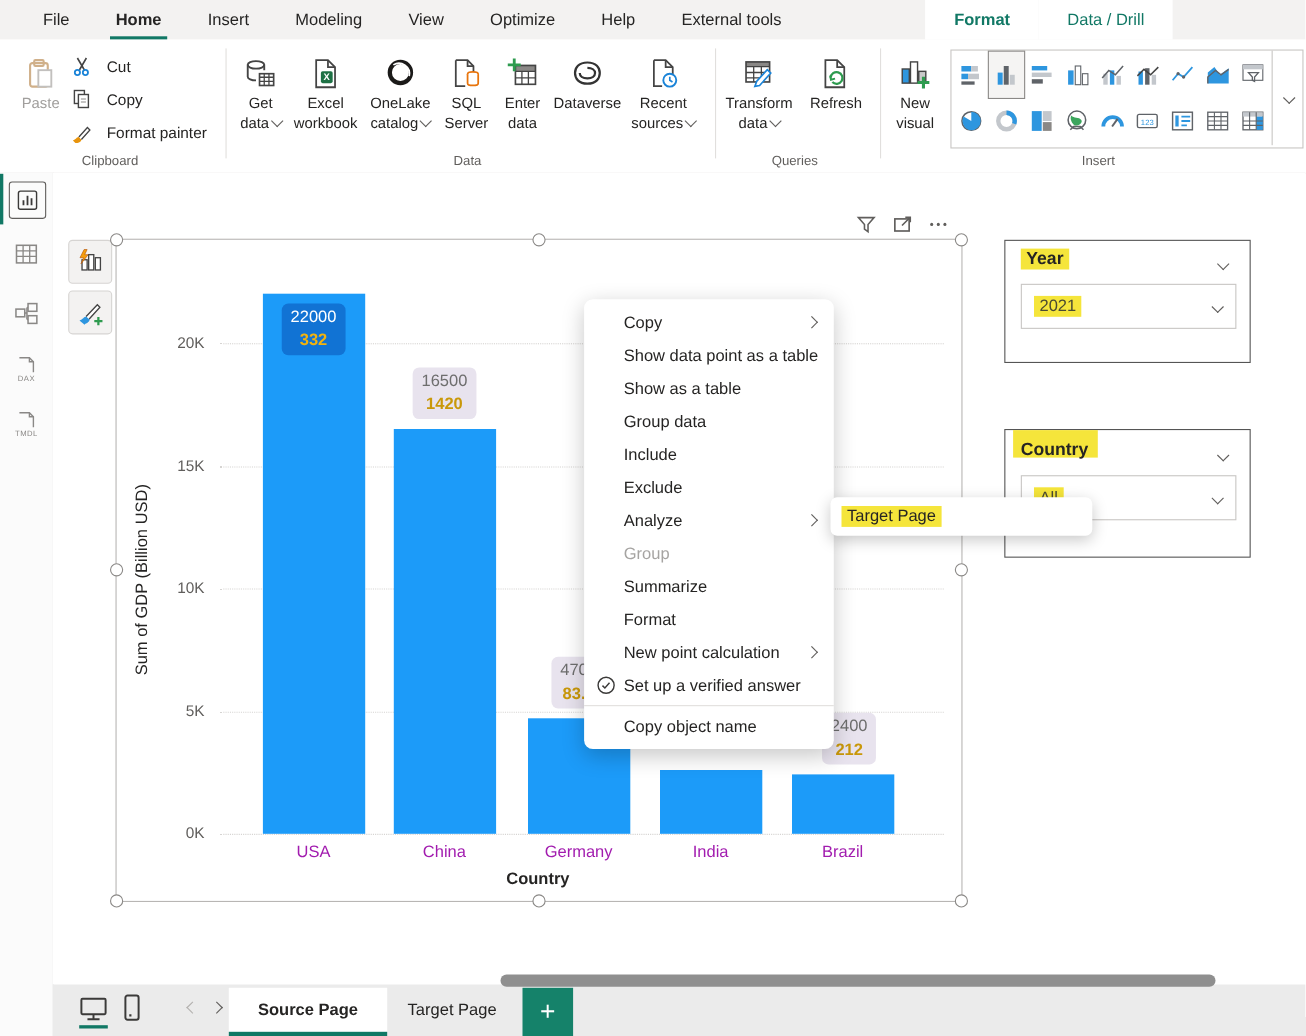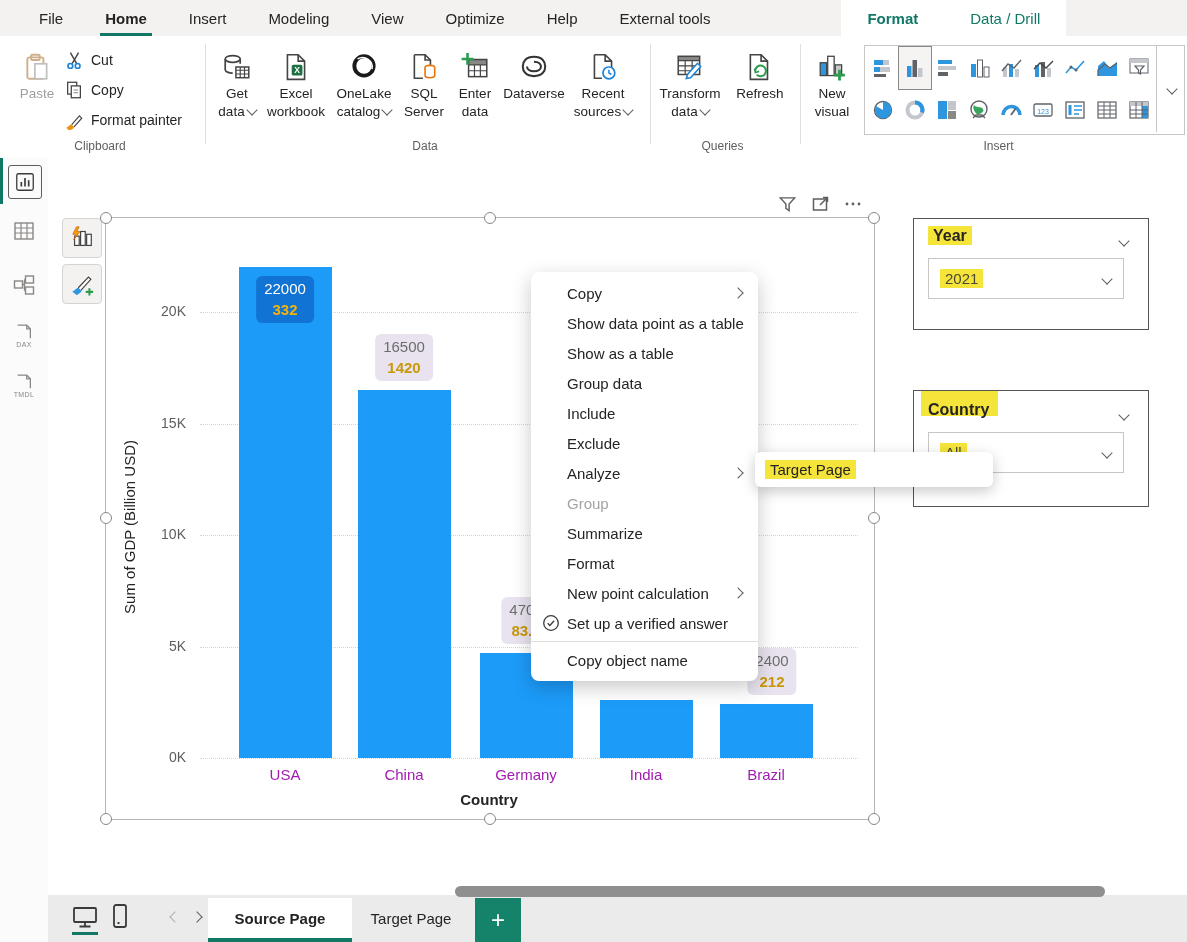--- a/index.html
+++ b/index.html
@@ -12,21 +12,21 @@
   .tab.active{font-weight:bold;}
   .tab.active::after{content:"";position:absolute;left:16px;right:16px;bottom:0;height:3px;background:#117865;}
   .tab.contextual{background:#fff;color:#117865;padding:0 26px;}
   .tab.contextual.bold{font-weight:bold;}
   
   #ribbon{left:0;top:36px;width:1187px;height:121px;background:#fff;border-bottom:1px solid #e1dfdd;}
   .grp-label{position:absolute;top:103px;font-size:12px;color:#605E5C;text-align:center;}
   .vsep{position:absolute;top:8px;height:100px;width:1px;background:#e1dfdd;}
   .rbtn{position:absolute;top:12px;text-align:center;font-size:13.5px;line-height:1.3;color:#252423;}
   .rbtn .ric{height:34px;display:flex;align-items:flex-end;justify-content:center;margin-bottom:3px;}
-  .smallbtn{position:absolute;left:64px;display:flex;align-items:center;gap:7px;font-size:14px;height:24px;}
+  .smallbtn{position:absolute;left:64px;display:flex;align-items:center;gap:13px;font-size:14px;height:24px;}
   .disabled-txt{color:#a19f9d;}
   .chev{display:inline-block;width:7px;height:7px;border-right:1.6px solid #605E5C;border-bottom:1.6px solid #605E5C;transform:rotate(45deg);vertical-align:2px;margin-left:3px;}
   .chev.right{transform:rotate(-45deg);}
   
   #gallery{position:absolute;left:864px;top:9px;width:319px;height:88px;border:1px solid #c8c6c4;background:#fff;}
   #gallery .cells{position:absolute;left:2px;top:1px;width:288px;height:84px;display:flex;flex-wrap:wrap;}
   .gcell{width:32px;height:42px;display:flex;align-items:center;justify-content:center;}
   .gcell.sel{background:#f5f4f3;outline:1px solid #8a8886;}
   #gallery .more{position:absolute;right:0;top:0;width:27px;height:86px;border-left:1px solid #c8c6c4;display:flex;align-items:center;justify-content:center;}
   
@@ -60,21 +60,21 @@
   .mi{position:relative;height:30px;display:flex;align-items:center;padding-left:36px;font-size:15px;}
   .mi .ic{position:absolute;left:11px;top:6px;}
   .mi .chev{position:absolute;right:16px;}
   .mi.dis{color:#a6a4a2;}
   .msep{border-top:1px solid #e1dfdd;margin:3px 0;}
   .hl{background:#F5E53B;padding:1px 5px;}
   
   #submenu{position:absolute;left:755px;top:452px;width:228px;height:35px;background:#fff;border-radius:6px;
            box-shadow:0 4px 14px rgba(0,0,0,.22);display:flex;align-items:center;padding-left:10px;font-size:15px;z-index:50;}
   
-  .slicer{position:absolute;left:913px;width:222px;background:#fff;border:1.5px solid #555;z-index:10;padding-left:12px;}
+  .slicer{position:absolute;left:913px;width:222px;background:#fff;border:1.5px solid #555;z-index:10;}
   .slicer-title{position:absolute;left:14px;font-size:16px;font-weight:bold;color:#252423;z-index:2;}
   .slicer-chev{position:absolute;right:20px;}
   .slicer-dd{position:absolute;left:14px;width:194px;height:39px;border:1px solid #c8c6c4;display:flex;align-items:center;}
   .slicer-dd .val{margin-left:11px;font-size:15px;color:#4a4a32;}
   .slicer-dd .chev{position:absolute;right:12px;}
   .hlblock{position:absolute;background:#F5E53B;z-index:1;}
   
   #bottombar{left:48px;top:895px;width:1139px;height:47px;background:#EBEBEB;}
   .ptab{position:absolute;top:3px;height:40px;display:flex;align-items:center;justify-content:center;font-size:15px;}
   .ptab.active{background:#fff;font-weight:bold;border-bottom:4px solid #117865;}

